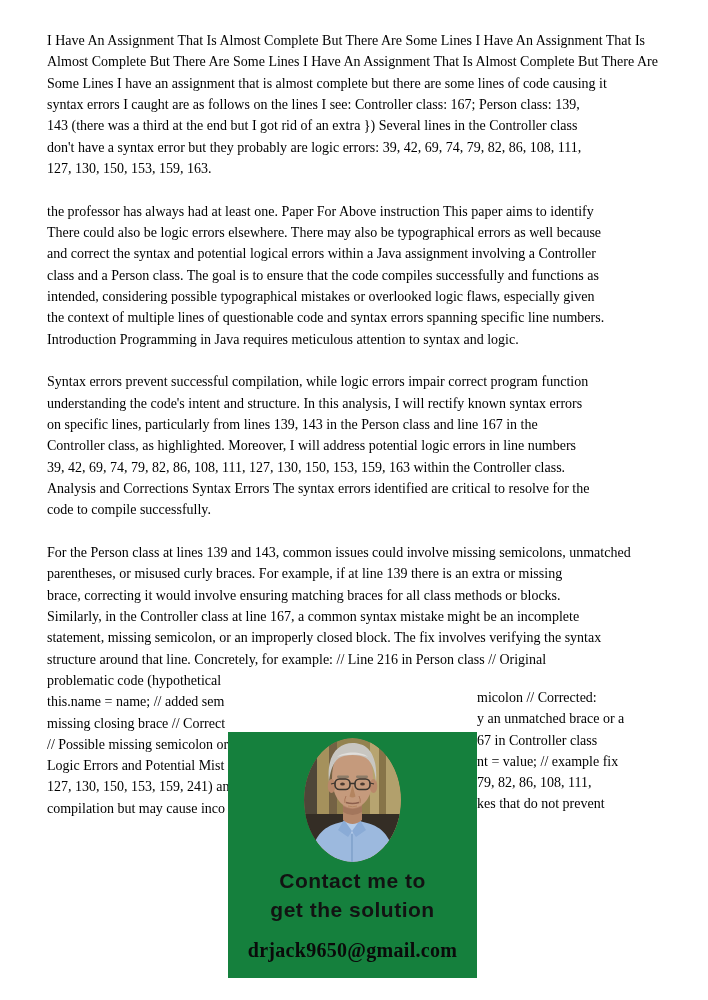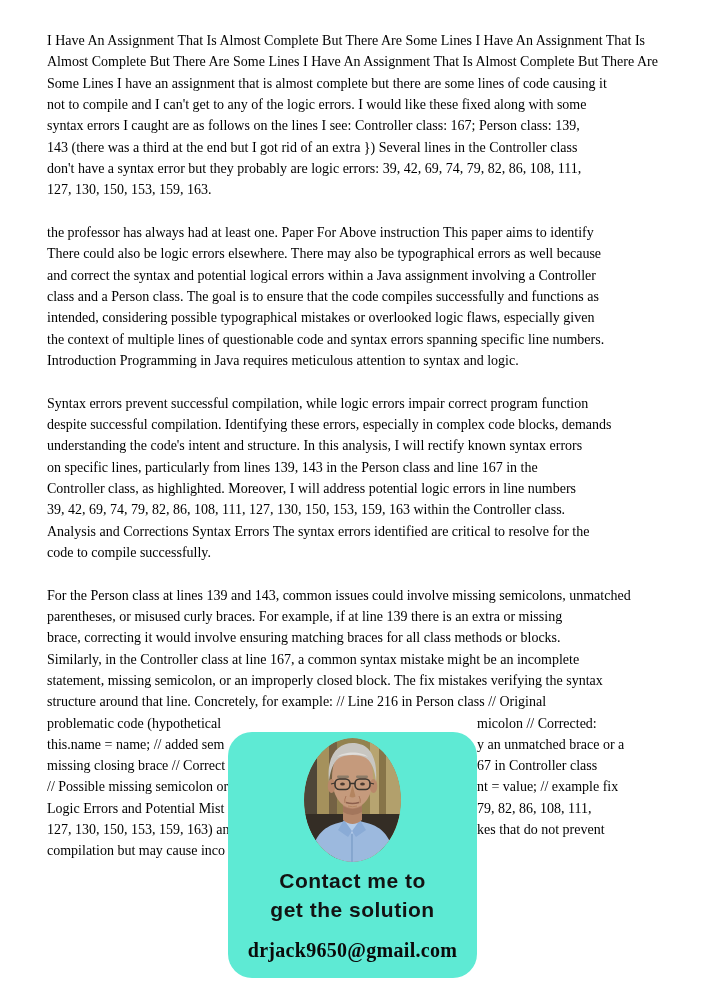--- a/index.html
+++ b/index.html
@@ -31,21 +31,21 @@
   .para:last-child { margin-bottom: 10px; }
   .line {
     position: relative;
     height: 21.33px;
     line-height: 21.33px;
     white-space: nowrap;
   }
   .frag-right {
     position: absolute;
     left: 430px;
-    top: 0;
+    top: 17px;
     white-space: nowrap;
   }
   .card {
     position: absolute;
     left: 228px;
     top: 732px;
     width: 249px;
     height: 246px;
     background: #44e2e2;
     z-index: 5;
@@ -81,63 +81,61 @@
 </head>
 <body>
 
 <div class="page">
 
   <div class="doc" style="color: rgb(0, 0, 0);">
       <div class="para">
         <div class="line">I Have An Assignment That Is Almost Complete But There Are Some Lines I Have An Assignment That Is</div>
         <div class="line">Almost Complete But There Are Some Lines I Have An Assignment That Is Almost Complete But There Are</div>
         <div class="line">Some Lines I have an assignment that is almost complete but there are some lines of code causing it</div>
-        <div class="line">not to compile and I can't get to any of the logic errors. I would like these fixed along with some</div>
         <div class="line">syntax errors I caught are as follows on the lines I see: Controller class: 167; Person class: 139,</div>
         <div class="line">143 (there was a third at the end but I got rid of an extra }) Several lines in the Controller class</div>
         <div class="line">don't have a syntax error but they probably are logic errors: 39, 42, 69, 74, 79, 82, 86, 108, 111,</div>
         <div class="line">127, 130, 150, 153, 159, 163.</div>
       </div>
       <div class="para">
         <div class="line">the professor has always had at least one. Paper For Above instruction This paper aims to identify</div>
         <div class="line">There could also be logic errors elsewhere. There may also be typographical errors as well because</div>
         <div class="line">and correct the syntax and potential logical errors within a Java assignment involving a Controller</div>
         <div class="line">class and a Person class. The goal is to ensure that the code compiles successfully and functions as</div>
         <div class="line">intended, considering possible typographical mistakes or overlooked logic flaws, especially given</div>
         <div class="line">the context of multiple lines of questionable code and syntax errors spanning specific line numbers.</div>
         <div class="line">Introduction Programming in Java requires meticulous attention to syntax and logic.</div>
       </div>
       <div class="para">
         <div class="line">Syntax errors prevent successful compilation, while logic errors impair correct program function</div>
-        <div class="line">despite successful compilation. Identifying these errors, especially in complex code blocks, demands</div>
         <div class="line">understanding the code's intent and structure. In this analysis, I will rectify known syntax errors</div>
         <div class="line">on specific lines, particularly from lines 139, 143 in the Person class and line 167 in the</div>
         <div class="line">Controller class, as highlighted. Moreover, I will address potential logic errors in line numbers</div>
         <div class="line">39, 42, 69, 74, 79, 82, 86, 108, 111, 127, 130, 150, 153, 159, 163 within the Controller class.</div>
         <div class="line">Analysis and Corrections Syntax Errors The syntax errors identified are critical to resolve for the</div>
         <div class="line">code to compile successfully.</div>
       </div>
       <div class="para">
         <div class="line">For the Person class at lines 139 and 143, common issues could involve missing semicolons, unmatched</div>
         <div class="line">parentheses, or misused curly braces. For example, if at line 139 there is an extra or missing</div>
         <div class="line">brace, correcting it would involve ensuring matching braces for all class methods or blocks.</div>
         <div class="line">Similarly, in the Controller class at line 167, a common syntax mistake might be an incomplete</div>
-        <div class="line">statement, missing semicolon, or an improperly closed block. The fix mistakes verifying the syntax</div>
+        <div class="line">statement, missing semicolon, or an improperly closed block. The fix involves verifying the syntax</div>
         <div class="line">structure around that line. Concretely, for example: // Line 216 in Person class // Original</div>
         <div class="line"><span>problematic code (hypothetical</span><span class="frag-right">micolon // Corrected:</span></div>
         <div class="line"><span>this.name = name; // added sem</span><span class="frag-right">y an unmatched brace or a</span></div>
         <div class="line"><span>missing closing brace // Correct</span><span class="frag-right">67 in Controller class</span></div>
         <div class="line"><span>// Possible missing semicolon or</span><span class="frag-right">nt = value; // example fix</span></div>
         <div class="line"><span>Logic Errors and Potential Mist</span><span class="frag-right">79, 82, 86, 108, 111,</span></div>
-        <div class="line"><span>127, 130, 150, 153, 159, 163) an</span><span class="frag-right">kes that do not prevent</span></div>
+        <div class="line"><span>127, 130, 150, 153, 159, 241) an</span><span class="frag-right">kes that do not prevent</span></div>
         <div class="line"><span>compilation but may cause inco</span><span class="frag-right"></span></div>
       </div>
     </div>
 
-  <div class="card" style="background: #5eead4; border-radius: 24px;">
+  <div class="card" style="background: #15803d;">
     <div class="photo">
       <svg viewBox="0 0 97 124" xmlns="http://www.w3.org/2000/svg">
         <defs>
           <clipPath id="ovalClip">
               <ellipse cx="48.5" cy="62" rx="48.5" ry="62"></ellipse>
             </clipPath>
         </defs>
         <g clip-path="url(#ovalClip)">
 
           <rect x="0" y="0" width="97" height="124" fill="#93824f"></rect>

